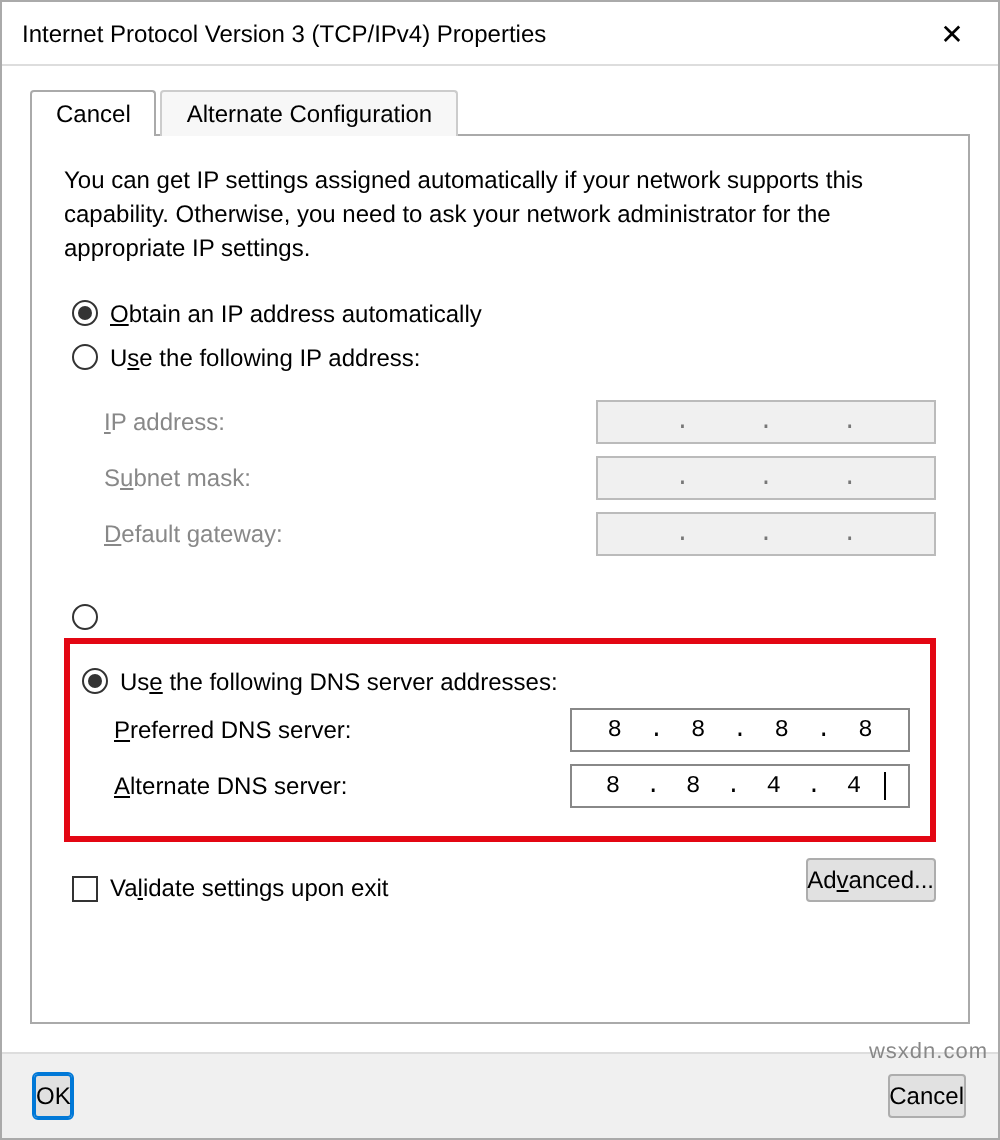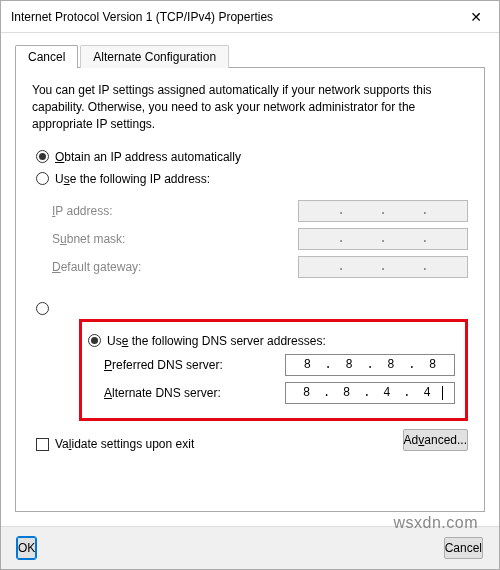--- a/index.html
+++ b/index.html
@@ -136,21 +136,20 @@
     background: #fff;
     color: #000;
     border-color: #888;
   }
   .ip-box span.dot { padding: 0 2px; }
   .ip-box .oct { min-width: 20px; text-align: center; }
   .highlight-box {
     border: 3px solid #e30613;
     padding: 8px 10px 8px 6px;
     margin-bottom: 10px;
-    margin-left: 47px;
   }
   .checkbox-row {
     display: flex;
     align-items: flex-end;
     gap: 6px;
     margin: 6px 0 0 4px;
   }
   .checkbox {
     width: 13px; height: 13px;
     border: 1px solid #333;
@@ -176,35 +175,35 @@
   .footer {
     display: flex;
     justify-content: space-between;
     gap: 8px;
     padding: 10px 16px;
     background: #f0f0f0;
     border-top: 1px solid #ddd;
   }
   .watermark {
     position: absolute;
-    right: 22px;
+    right: 6px;
     bottom: 38px;
-    font-size: 16px;
+    font-size: 11px;
     color: #888;
     letter-spacing: 0.5px;
   }
   .caret { border-right: 1px solid #000; height: 14px; display:inline-block; margin-left:1px;}
 </style>
 </head>
 <body>
 
 <div class="window">
 
   <div class="titlebar">
-    <div class="title-text">Internet Protocol Version 1 (TCP/IPv4) Properties</div>
+    <div class="title-text">Internet Protocol Version 3 (TCP/IPv4) Properties</div>
     <div class="close-btn">✕</div>
   </div>
 
   <div class="content">
 
     <div class="tabs">
       <div class="tab active">Cancel</div>
       <div class="tab inactive">Alternate Configuration</div>
     </div>
 

